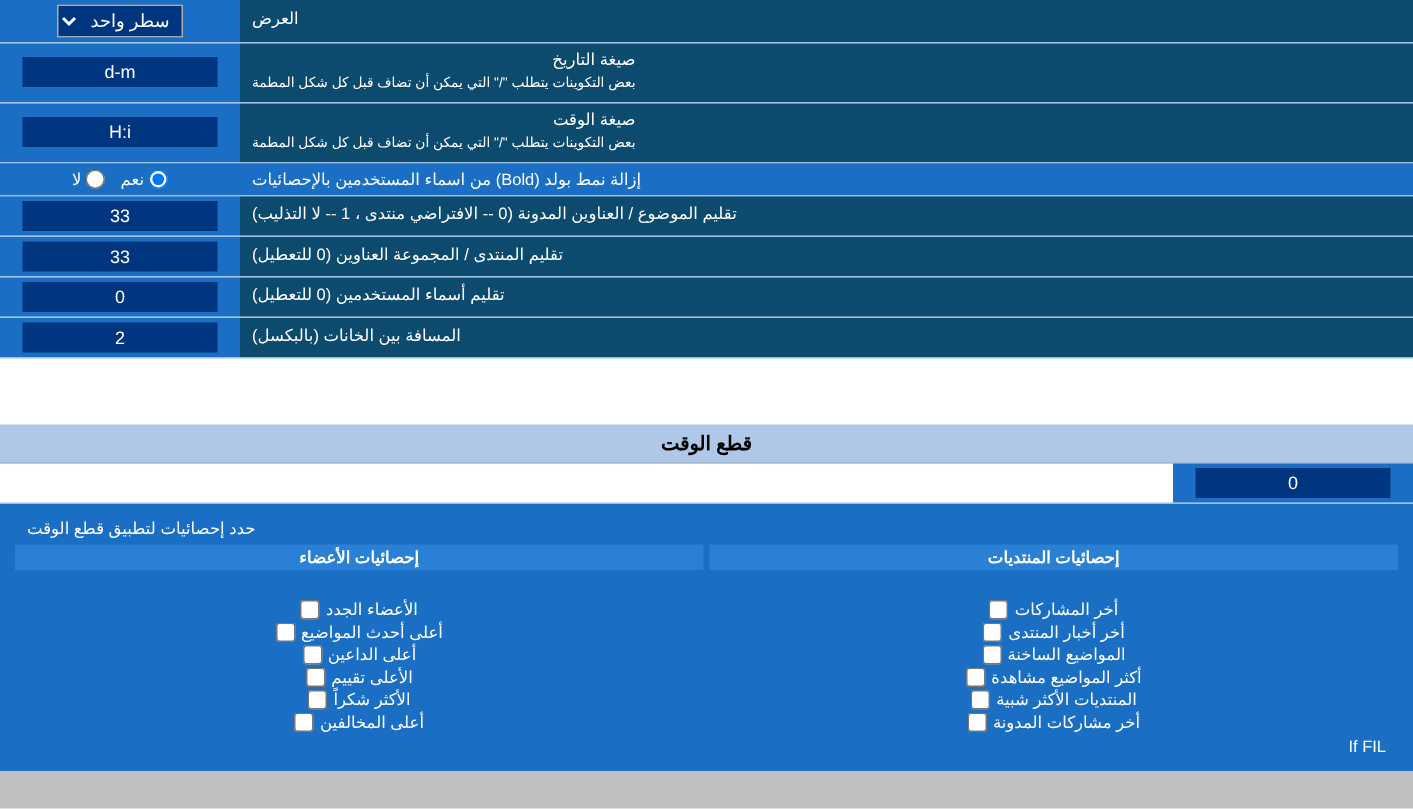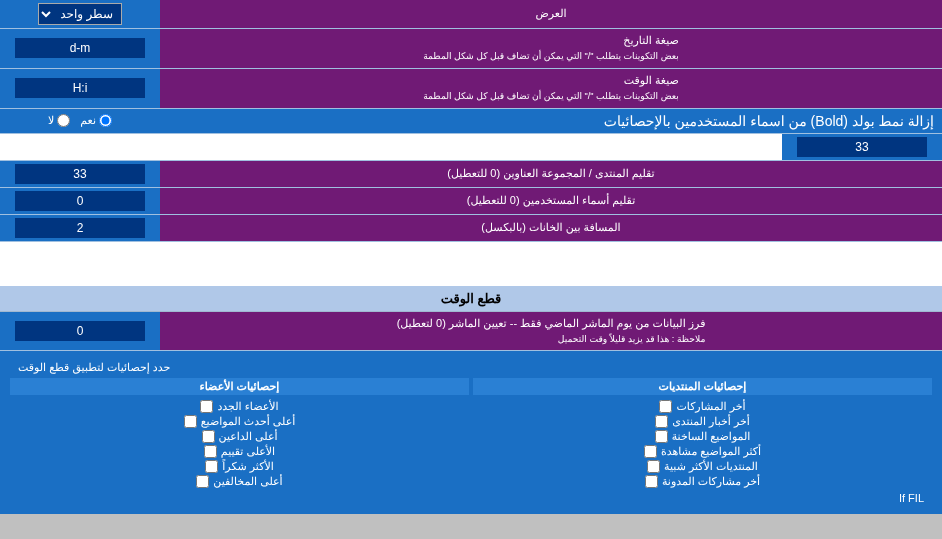--- a/index.html
+++ b/index.html
@@ -12,26 +12,26 @@
     .main-container {
       width: 942px;
       background: #fff;
     }
     .row {
       display: flex;
       width: 100%;
       border-bottom: 1px solid #a0c0e0;
     }
     .row-label {
-      background: #701a75;
+      background: #0c4a6e;
       color: #fff;
       padding: 4px 8px;
       display: flex;
       align-items: center;
-      justify-content: center;
+      justify-content: flex-end;
       flex: 1;
       text-align: right;
       font-size: 11px;
       line-height: 1.4;
     }
     .row-input {
       background: #1a6fc4;
       display: flex;
       align-items: center;
       justify-content: center;
@@ -58,23 +58,24 @@
       display: flex;
       background: #1a6fc4;
       border-bottom: 1px solid #a0c0e0;
     }
     .radio-label {
       background: #1a6fc4;
       color: #fff;
       padding: 4px 8px;
       display: flex;
       align-items: center;
+      justify-content: flex-end;
       flex: 1;
       text-align: right;
-      font-size: 14px;
+      font-size: 11px;
     }
     .radio-inputs {
       background: #1a6fc4;
       display: flex;
       align-items: center;
       justify-content: center;
       padding: 3px 10px;
       min-width: 160px;
       gap: 10px;
       color: #fff;
@@ -117,21 +118,21 @@
     .checkbox-item input[type="checkbox"] {
       margin: 0;
     }
     .col-header {
       background: #2a80d4;
       color: #fff;
       text-align: center;
       padding: 2px 4px;
       font-size: 11px;
       font-weight: bold;
-      margin-bottom: 3px;
+      margin-bottom: 18px;
     }
     .apply-row {
       background: #1a6fc4;
       padding: 4px 8px;
       display: flex;
       align-items: center;
       justify-content: flex-end;
       color: #fff;
       font-size: 11px;
       gap: 6px;
@@ -187,20 +188,23 @@
       <label style="display:flex;align-items:center;gap:3px;color:#fff;">
         <input type="radio" name="bold" value="yes" checked="" style=""> نعم
       </label>
       <label style="display:flex;align-items:center;gap:3px;color:#fff;">
         <input type="radio" name="bold" value="no" style=""> لا
       </label>
     </div>
   </div>
 
   <div class="row">
+    <div class="row-label">
+      <span>تقليم الموضوع / العناوين المدونة (0 -- الافتراضي منتدى ، 1 -- لا التذليب)</span>
+    </div>
     <div class="row-input">
       <input type="text" value="33" style="">
     </div>
   </div>
 
   <div class="row">
     <div class="row-label">
       <span>تقليم المنتدى / المجموعة العناوين (0 للتعطيل)</span>
     </div>
     <div class="row-input">
@@ -224,23 +228,20 @@
     <div class="row-input">
       <input type="text" value="2" style="">
     </div>
   </div>
 
   <div class="section-header">
     <span>قطع الوقت</span>
   </div>
 
   <div class="row">
-    <div class="row-label">
-      <span>فرز البيانات من يوم الماشر الماضي فقط -- تعيين الماشر (0 لتعطيل)<br><small>ملاحظة : هذا قد يزيد قليلاً وقت التحميل</small></span>
-    </div>
     <div class="row-input">
       <input type="text" value="0" style="">
     </div>
   </div>
 
   <div class="checkboxes-area">
 
     <div class="apply-row">
       <span>حدد إحصائيات لتطبيق قطع الوقت</span>
     </div>

